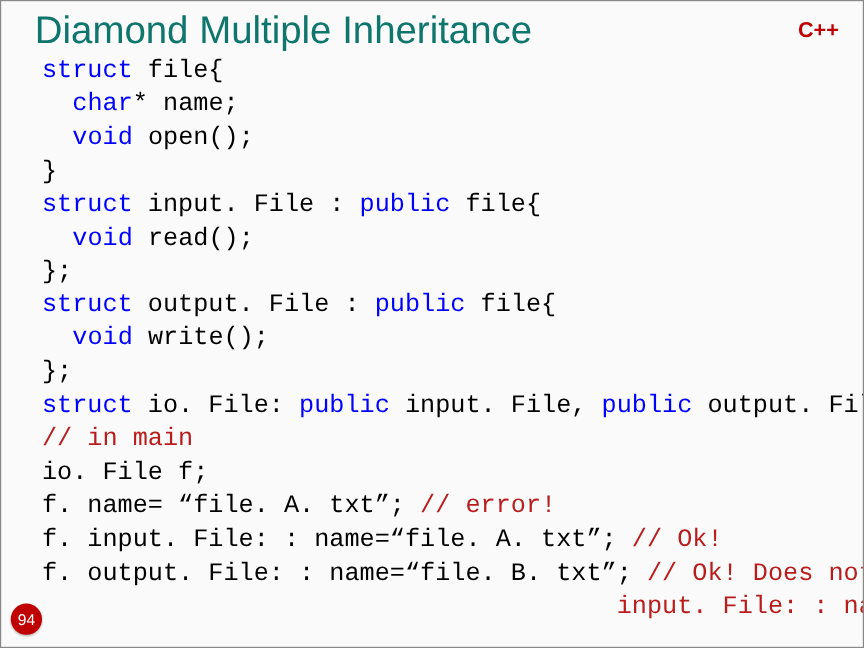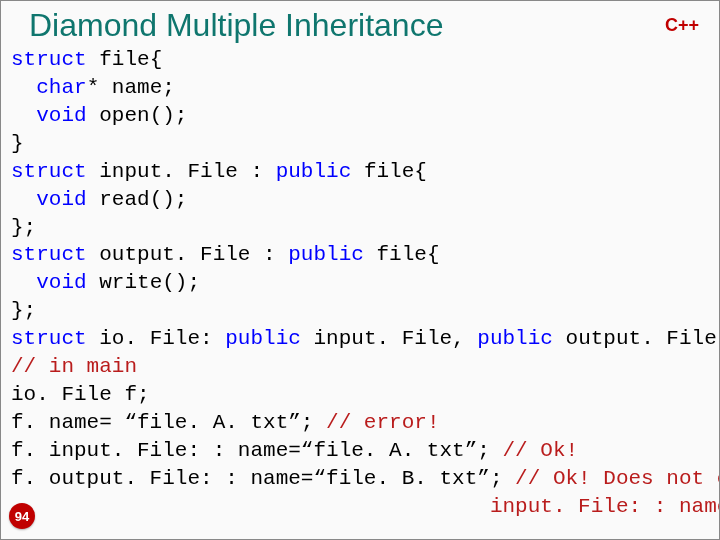--- a/index.html
+++ b/index.html
@@ -23,41 +23,40 @@
     top: 14px;
     right: 20px;
     font-weight: bold;
     font-size: 18px;
     color: #c00000;
   }
   .code {
     font-family: Consolas, "Courier New", monospace;
     font-size: 21px;
     line-height: 1.33;
-    padding: 2px 0 0 10px;
+    padding: 2px 0 0 34px;
     white-space: pre;
     color: #000;
   }
   .k { color: #0000ff; }
   .c { color: #b91c1c; }
   .page-num {
     position: absolute;
     bottom: 10px;
     left: 8px;
     width: 26px;
     height: 26px;
     background: #c00000;
     color: #fff;
     border-radius: 50%;
     font-size: 13px;
     display: flex;
     align-items: center;
     justify-content: center;
     box-shadow: 0 1px 2px rgba(0,0,0,.3);
-    font-weight: bold;
   }
 </style>
 </head>
 <body>
 
 <div class="title">Diamond Multiple Inheritance</div>
 <div class="lang-badge">C++</div>
 <div class="code" id="code-block"><div><span class="k">struct</span><span> file{</span></div><div><span>  </span><span class="k">char</span><span>* name;</span></div><div><span>  </span><span class="k">void</span><span> open();</span></div><div><span>}</span></div><div><span class="k">struct</span><span> input. File : </span><span class="k">public</span><span> file{</span></div><div><span>  </span><span class="k">void</span><span> read();</span></div><div><span>};</span></div><div><span class="k">struct</span><span> output. File : </span><span class="k">public</span><span> file{</span></div><div><span>  </span><span class="k">void</span><span> write();</span></div><div><span>};</span></div><div><span class="k">struct</span><span> io. File: </span><span class="k">public</span><span> input. File, </span><span class="k">public</span><span> output. File{};</span></div><div><span class="c">// in main</span></div><div><span>io. File f;</span></div><div><span>f. name= “file. A. txt”; </span><span class="c">// error!</span></div><div><span>f. input. File: : name=“file. A. txt”; </span><span class="c">// Ok!</span></div><div><span>f. output. File: : name=“file. B. txt”; </span><span class="c">// Ok! Does not change</span></div><div><span>                                      </span><span class="c">input. File: : name</span></div></div>
 <div class="page-num">94</div>
 

